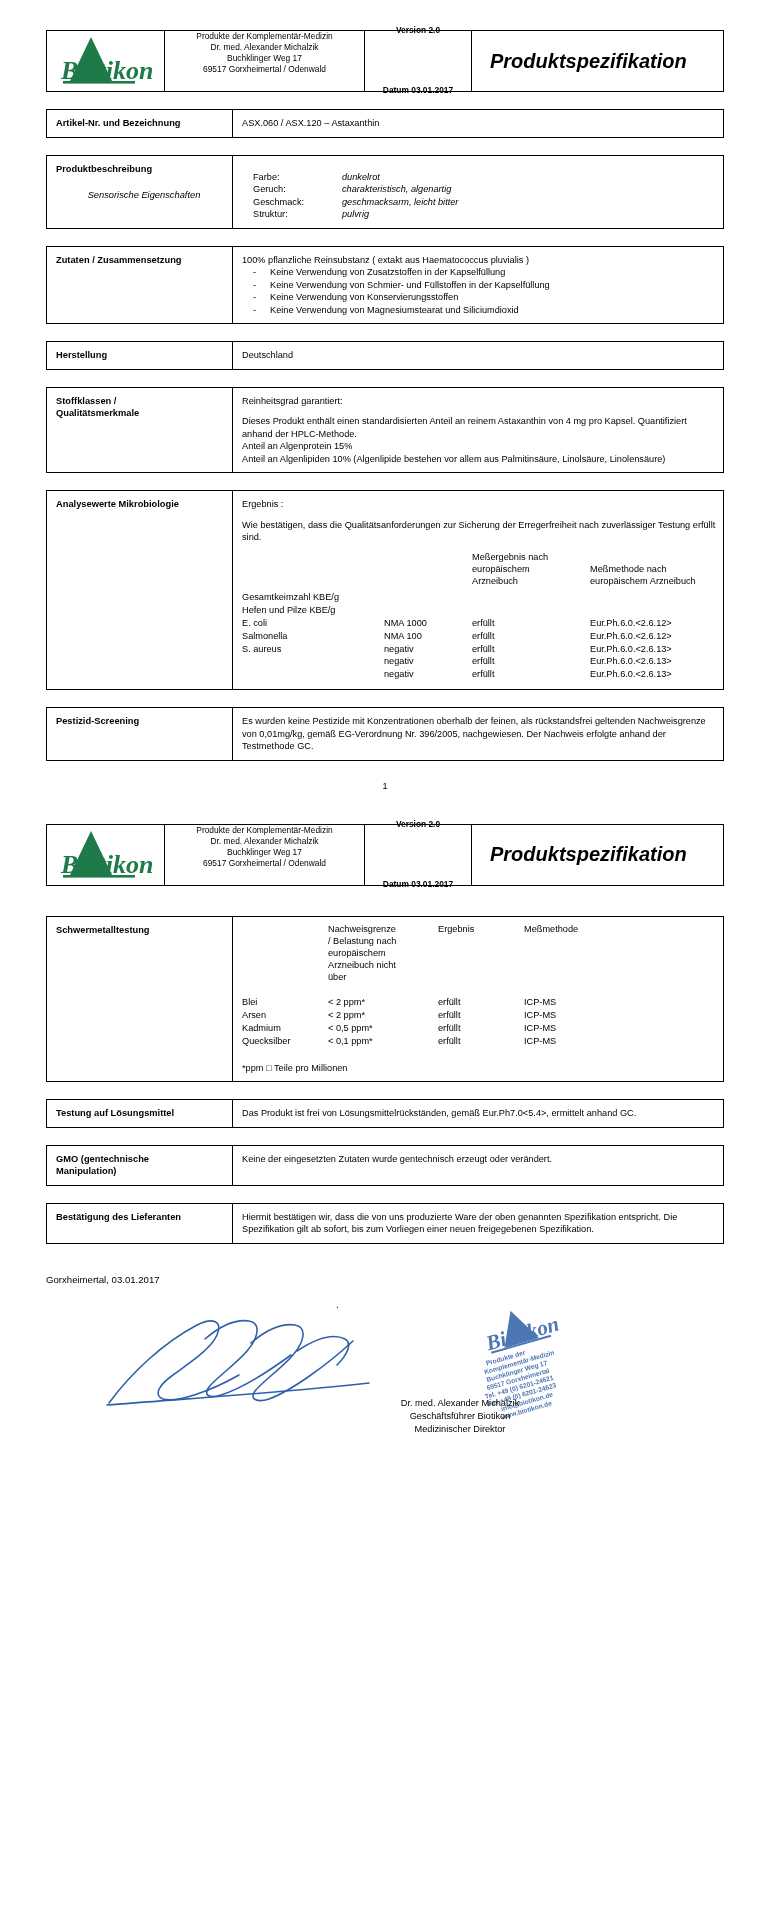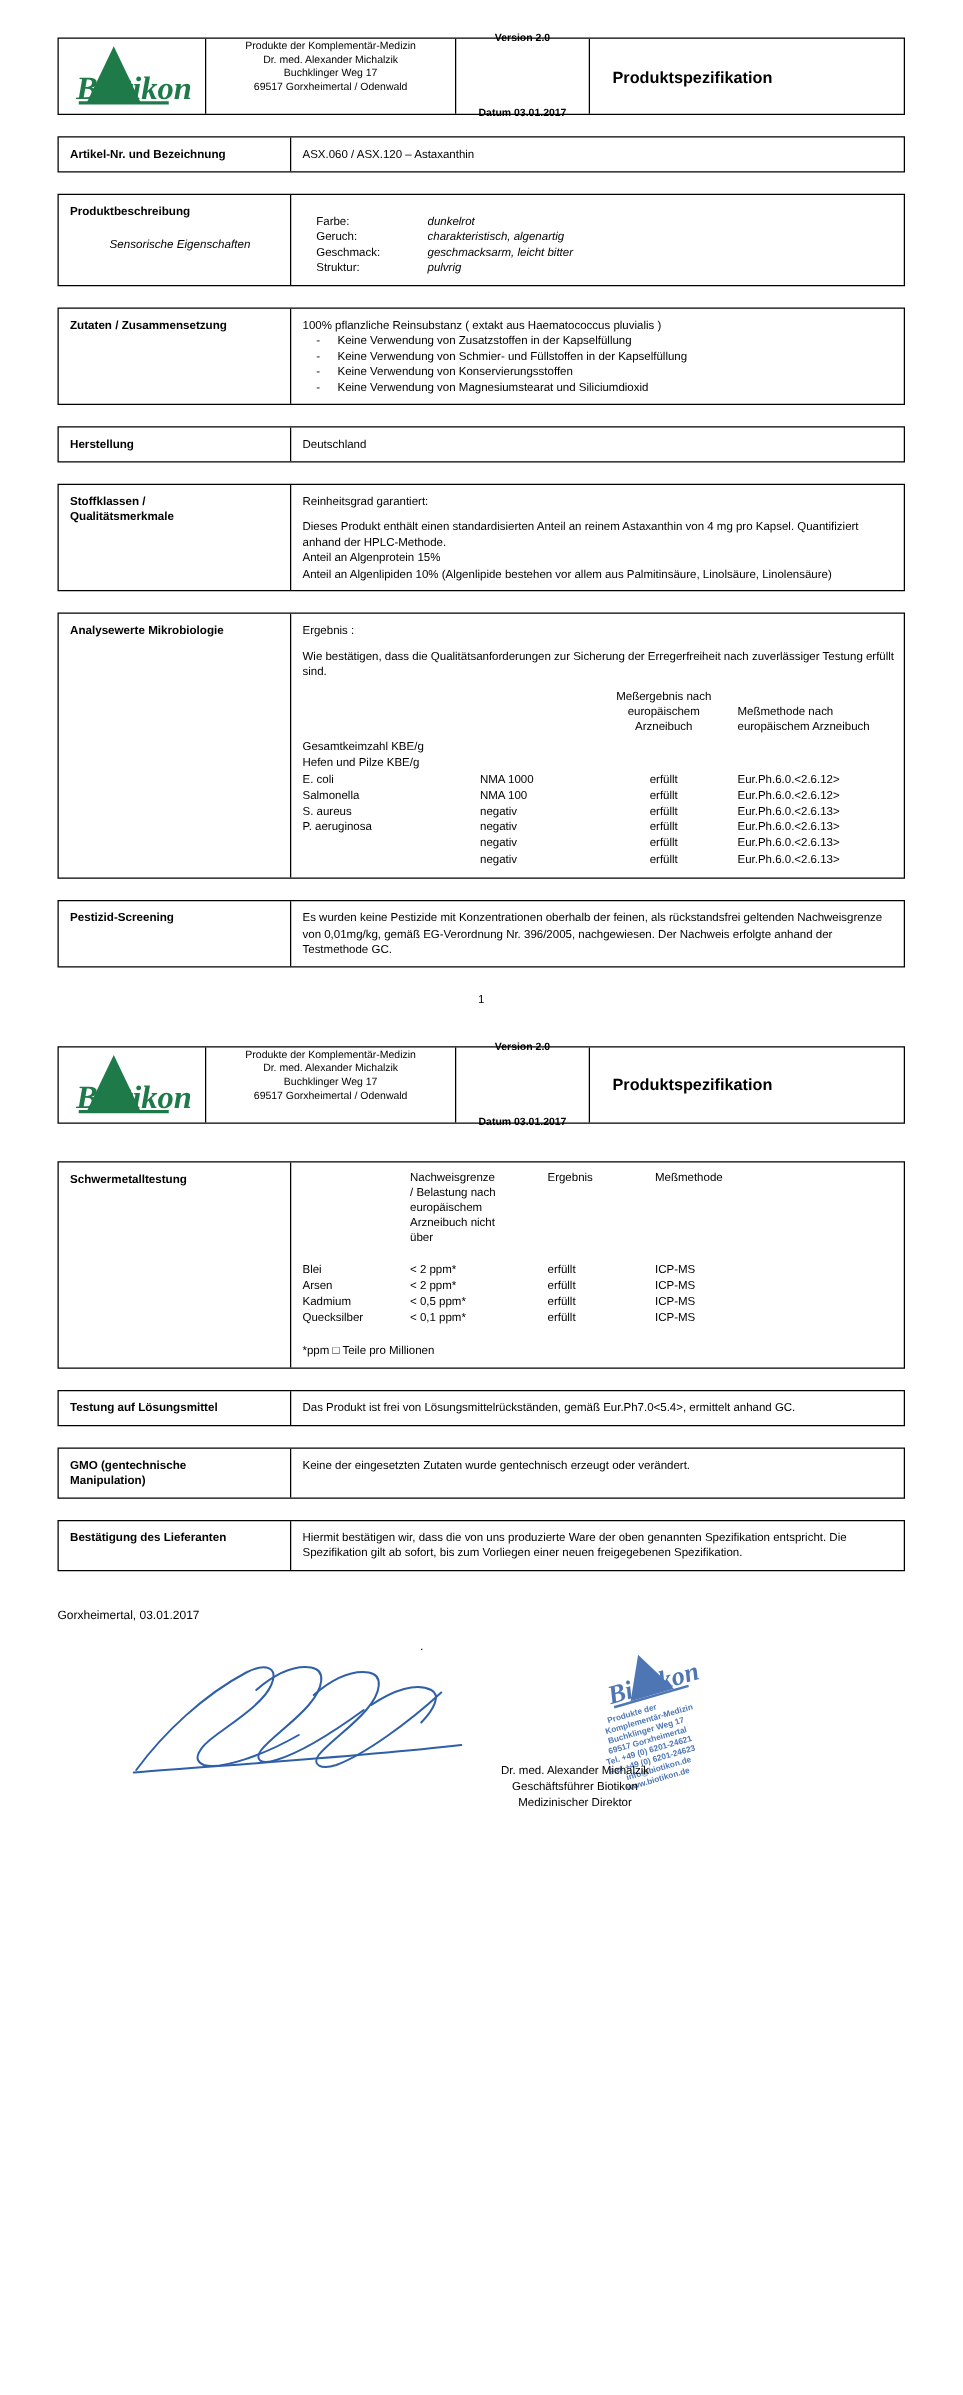--- a/index.html
+++ b/index.html
@@ -57,22 +57,23 @@
     font-weight: bold;
     font-size: 8.4px;
     line-height: 1.4;
     gap: 48px;
   }
   .lh-title {
     flex: 1;
     display: flex;
     align-items: center;
     padding-left: 18px;
+    font-style: italic;
     font-weight: bold;
-    font-size: 13px;
+    font-size: 20px;
   }
   
   .sec {
     display: flex;
     border: 1.2px solid #000;
     margin-top: 17px;
     width: 100%;
   }
   .sec-label {
     width: 186px;
@@ -114,21 +115,21 @@
   .mtable { width: 100%; border-collapse: collapse; font-size: 9.2px; }
   .mtable td, .mtable th {
     padding: 0 0 1px 0;
     text-align: left;
     font-weight: normal;
     vertical-align: top;
     line-height: 1.3;
   }
   .mtable .c-name { width: 142px; }
   .mtable .c-lim  { width: 88px; }
-  .mtable .c-res  { width: 118px; text-align: center; }
+  .mtable .c-res  { width: 118px; }
   .mtable thead td { vertical-align: bottom; padding-bottom: 4px; }
 
   
   .htable { width: 100%; border-collapse: collapse; font-size: 9.2px; }
   .htable td { padding: 0 0 1px 0; vertical-align: top; line-height: 1.3; }
   .htable .h-name { width: 86px; }
   .htable .h-lim  { width: 110px; }
   .htable .h-res  { width: 86px; }
 
   .pagenum {
@@ -309,26 +310,20 @@
             <td class="c-res">erfüllt</td>
             <td>Eur.Ph.6.0.&lt;2.6.12&gt;</td>
           </tr>
           <tr>
             <td class="c-name">S. aureus</td>
             <td class="c-lim">negativ</td>
             <td class="c-res">erfüllt</td>
             <td>Eur.Ph.6.0.&lt;2.6.13&gt;</td>
           </tr>
           <tr>
-            <td class="c-name">P. aeruginosa</td>
-            <td class="c-lim">negativ</td>
-            <td class="c-res">erfüllt</td>
-            <td>Eur.Ph.6.0.&lt;2.6.13&gt;</td>
-          </tr>
-          <tr>
             <td class="c-name"></td>
             <td class="c-lim">negativ</td>
             <td class="c-res">erfüllt</td>
             <td>Eur.Ph.6.0.&lt;2.6.13&gt;</td>
           </tr>
           <tr>
             <td class="c-name"></td>
             <td class="c-lim">negativ</td>
             <td class="c-res">erfüllt</td>
             <td>Eur.Ph.6.0.&lt;2.6.13&gt;</td>

